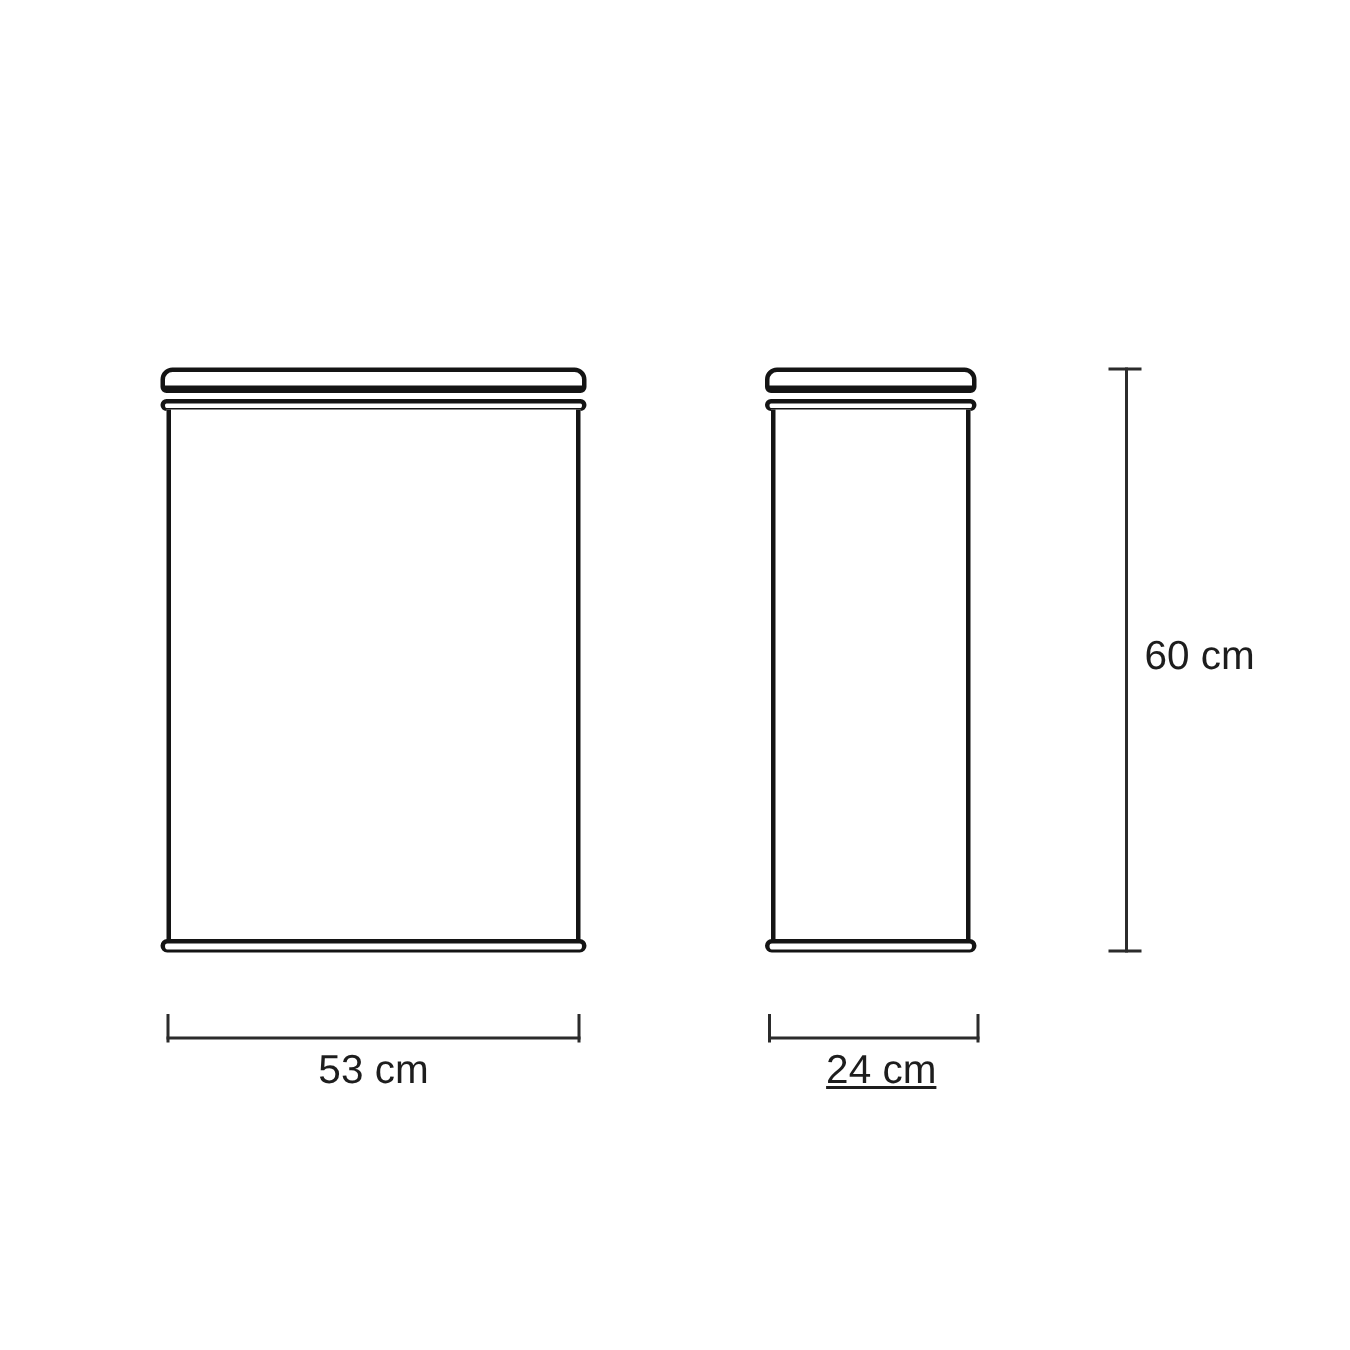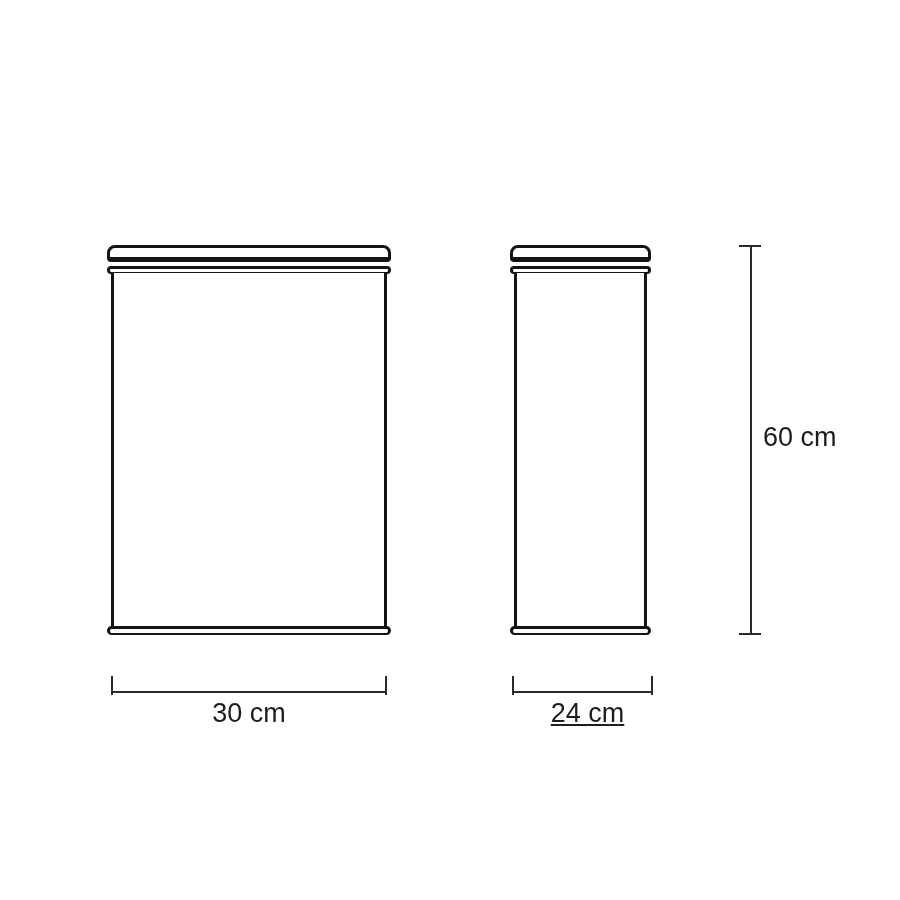--- a/index.html
+++ b/index.html
@@ -68,21 +68,21 @@
     <div class="part lid" style="left:510px; top:245px; width:141px; height:17px;"></div>
     <div class="part rim" style="left:510px; top:266px; width:141px; height:8px;"></div>
     <div class="part body-panel" style="left:514px; top:273px; width:133px; height:355px;"></div>
     <div class="part base" style="left:510px; top:626px; width:141px; height:9px;"></div>
   </div>
 
   <div>
     <div class="dim-line" style="left:111px; top:676px; width:2px; height:19px;"></div>
     <div class="dim-line" style="left:385px; top:676px; width:2px; height:19px;"></div>
     <div class="dim-line" style="left:111px; top:691px; width:276px; height:2px;"></div>
-    <div class="dim-label centered" style="left:111px; top:699px; width:276px;">30 cm</div>
+    <div class="dim-label centered" style="left:111px; top:699px; width:276px;">53 cm</div>
   </div>
 
   <div>
     <div class="dim-line" style="left:512px; top:676px; width:2px; height:19px;"></div>
     <div class="dim-line" style="left:651px; top:676px; width:2px; height:19px;"></div>
     <div class="dim-line" style="left:512px; top:691px; width:141px; height:2px;"></div>
     <div class="dim-label centered" style="left:517px; top:699px; width:141px;text-decoration:underline;">24 cm</div>
   </div>
 
   <div>

